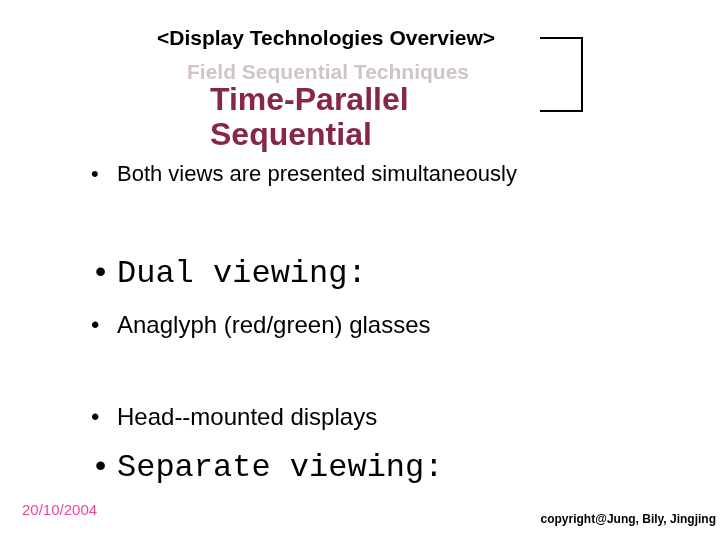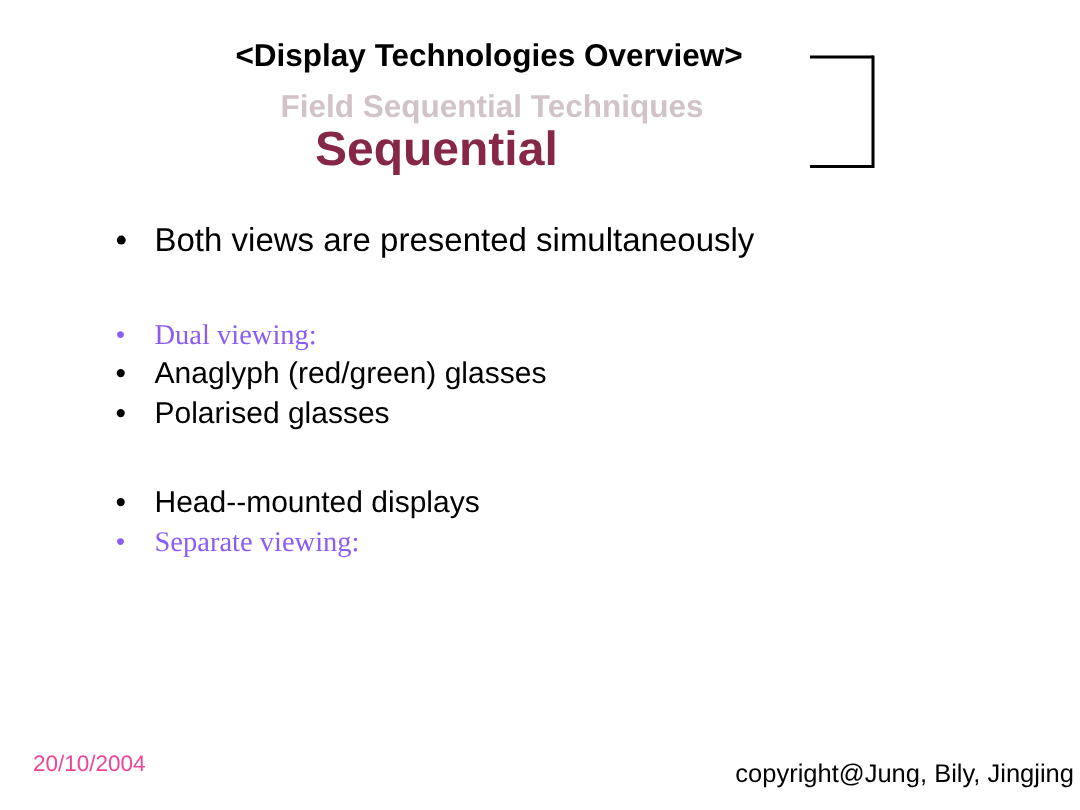--- a/index.html
+++ b/index.html
@@ -66,84 +66,84 @@
     line-height: 1.25;
   }
   ul.bul {
     list-style: none;
     padding: 0;
     margin: 0;
   }
   ul.bul > li {
     position: relative;
     padding-left: 26px;
-    margin: 2px;
+    margin: 16px;
   }
   ul.bul > li::before {
     content: "•";
     position: absolute;
     left: 0;
     top: 0;
   }
   .accent li {
-    font-family: Liberation Serif, serif;
-    color: #8b5cf6;
-    font-size: 19px;
+    font-family: Liberation Mono, monospace;
+    color: #000000;
+    font-size: 32px;
   }
   .sub li {
-    font-size: 20px;
+    font-size: 24px;
   }
   .gap-lg { height: 34px; }
   .gap-md { height: 30px; }
 
   .footer-left {
     position: absolute;
     left: 22px;
     bottom: 22px;
     font-size: 15px;
     color: #ec4899;
   }
   .footer-right {
     position: absolute;
     right: 4px;
     bottom: 14px;
-    font-size: 17px;
-    font-weight: normal;
+    font-size: 12px;
+    font-weight: bold;
     color: #000;
   }
 </style>
 </head>
 <body>
 
 <div class="slide">
 
   <div class="deco-line deco-v"></div>
   <div class="deco-line deco-h1"></div>
   <div class="deco-line deco-h2"></div>
 
   <div class="header">&lt;Display Technologies  Overview&gt;</div>
   <div class="subheader">Field Sequential Techniques</div>
 
   <div class="title-block">
+    <div>Time-Parallel</div>
     <div>Sequential</div>
   </div>
 
   <div class="body">
     <ul class="bul">
       <li>Both views are presented simultaneously</li>
     </ul>
 
     <div class="gap-lg"></div>
 
     <ul class="bul accent">
       <li>Dual viewing:</li>
     </ul>
     <ul class="bul sub">
       <li>Anaglyph (red/green) glasses</li>
-      <li>Polarised glasses</li>
     </ul>
 
     <div class="gap-md"></div>
 
     <ul class="bul sub">
       <li>Head--mounted displays</li>
     </ul>
     <ul class="bul accent">
       <li>Separate viewing:</li>
     </ul>

